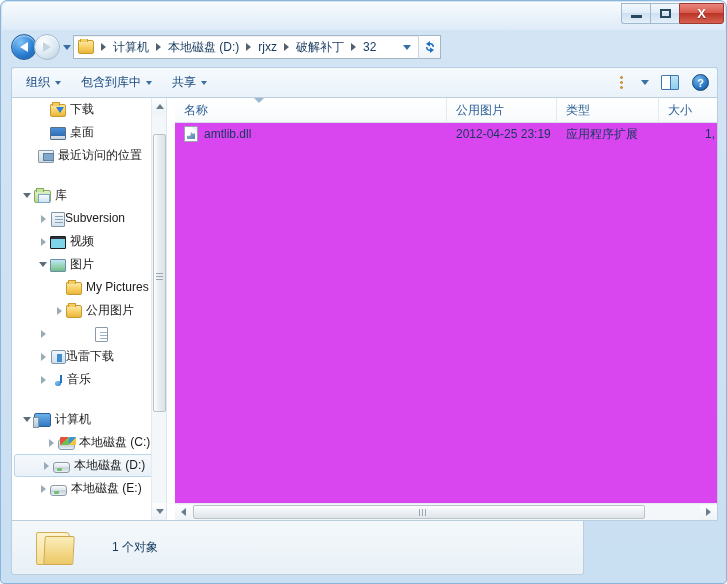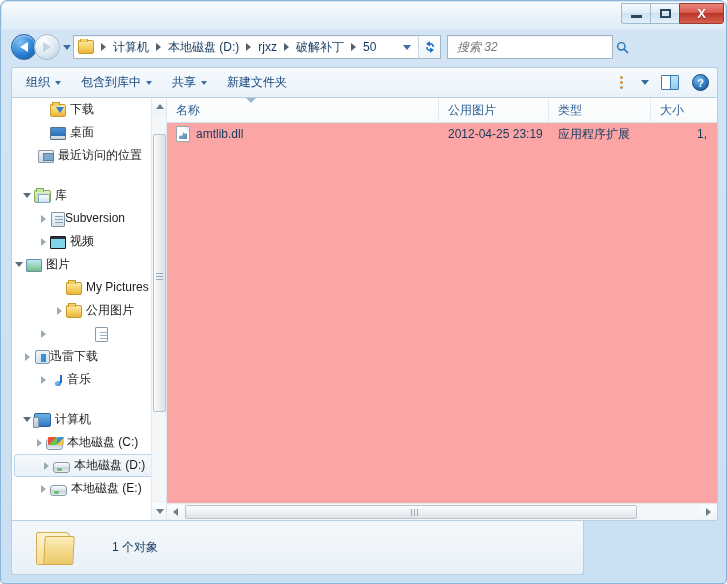--- a/index.html
+++ b/index.html
@@ -378,21 +378,21 @@
     background: linear-gradient(to right,#fdfdfe 0%, #eceff2 40%, #dde2e7 100%);
     border: 1px solid #b7c2cb; border-radius: 2px;
     display: flex; align-items: center; justify-content: center;
   }
   #sb-thumb i {
     width: 7px; height: 1px; background: #9aa7b2; display: block;
     box-shadow: 0 3px 0 #9aa7b2, 0 6px 0 #9aa7b2;
   }
 
   
-  #filelist { flex: 1; position: relative; background: #fca5a5; overflow: hidden; }
+  #filelist { flex: 1; position: relative; background: #d946ef; overflow: hidden; margin-left: 8px; }
   #colheader {
     height: 25px; display: flex; align-items: stretch;
     background: linear-gradient(to bottom, #ffffff 0%, #f7fafc 100%);
     border-bottom: 1px solid #d9e2ea;
     position: relative;
   }
   .col {
     font-size: 12px; color: #2b5f93; display: flex; align-items: center;
     padding-left: 9px; border-right: 1px solid #e4eaf0; position: relative;
   }
@@ -516,58 +516,48 @@
           <span class="folder-ico"></span>
           <span class="crumb-sep"></span>
           <span class="crumb">计算机</span>
           <span class="crumb-sep"></span>
           <span class="crumb">本地磁盘 (D:)</span>
           <span class="crumb-sep"></span>
           <span class="crumb">rjxz</span>
           <span class="crumb-sep"></span>
           <span class="crumb">破解补丁</span>
           <span class="crumb-sep"></span>
-          <span class="crumb">50</span>
+          <span class="crumb">32</span>
         </div>
       <div id="addr-dropdown">
         <span class="caret-down"></span>
       </div>
     </div>
     <div id="refresh-btn">
       <svg width="14" height="14" viewBox="0 0 14 14">
         <path d="M3 4 L7 1 L7 3 Q11 3 11 7 L9.5 7 Q9.5 4.4 7 4.4 L7 6.5 Z" fill="#1c6ec0"></path>
         <path d="M11 10 L7 13 L7 11 Q3 11 3 7 L4.5 7 Q4.5 9.6 7 9.6 L7 7.5 Z" fill="#1c6ec0"></path>
       </svg>
     </div>
 
-    <div id="searchbox">
-      <input id="search-input" type="text" placeholder="搜索 32" style="">
-      <svg id="search-icon" width="13" height="13" viewBox="0 0 13 13">
-        <circle cx="5.3" cy="5.3" r="3.7" fill="none" stroke="#2a6fb5" stroke-width="1.4"></circle>
-        <line x1="8.2" y1="8.2" x2="12" y2="12" stroke="#2a6fb5" stroke-width="1.6"></line>
-      </svg>
-    </div>
   </div>
 
   <div id="toolbar">
     <div id="tb-left" style="display:flex;align-items:center;">
         <div class="tb-item">
           <span>组织</span>
           <span class="tb-caret"></span>
         </div>
         <div class="tb-item">
           <span>包含到库中</span>
           <span class="tb-caret"></span>
         </div>
         <div class="tb-item">
           <span>共享</span>
           <span class="tb-caret"></span>
-        </div>
-        <div class="tb-item">
-          <span>新建文件夹</span>
         </div>
       </div>
     <div id="tb-right">
       <div id="view-icon">
         <b></b>
         <b></b>
         <b></b>
         <i></i>
         <i></i>
         <i></i>
@@ -608,57 +598,57 @@
           <div class="tree-item" style="padding-left: 24px;">
             <span class="twisty closed"></span>
             <span class="ti-icon ic-subversion"></span>
             <span class="ti-label">Subversion</span>
           </div>
           <div class="tree-item" style="padding-left: 24px;">
             <span class="twisty closed"></span>
             <span class="ti-icon ic-video"></span>
             <span class="ti-label">视频</span>
           </div>
-          <div class="tree-item" style="">
+          <div class="tree-item" style="padding-left: 24px;">
             <span class="twisty open"></span>
             <span class="ti-icon ic-picture"></span>
             <span class="ti-label">图片</span>
           </div>
           <div class="tree-item" style="padding-left: 40px;">
             <span class="twisty "></span>
             <span class="ti-icon ic-folder"></span>
             <span class="ti-label">My Pictures</span>
           </div>
           <div class="tree-item" style="padding-left: 40px;">
             <span class="twisty closed"></span>
             <span class="ti-icon ic-folder"></span>
             <span class="ti-label">公用图片</span>
           </div>
           <div class="tree-item" style="padding-left: 24px; gap: 43px;">
             <span class="twisty closed"></span>
             <span class="ti-icon ic-doc"></span>
             <span class="ti-label">文档</span>
           </div>
-          <div class="tree-item" style="padding-left: 8px;">
+          <div class="tree-item" style="padding-left: 24px;">
             <span class="twisty closed"></span>
             <span class="ti-icon ic-thunder"></span>
             <span class="ti-label">迅雷下载</span>
           </div>
           <div class="tree-item" style="padding-left: 24px;">
             <span class="twisty closed"></span>
             <span class="ti-icon ic-music"></span>
             <span class="ti-label">音乐</span>
           </div>
           <div class="tree-item" style="height: 17px;"></div>
           <div class="tree-item" style="padding-left: 8px;">
             <span class="twisty open"></span>
             <span class="ti-icon ic-computer"></span>
             <span class="ti-label">计算机</span>
           </div>
-          <div class="tree-item" style="padding-left: 20px;">
+          <div class="tree-item" style="padding-left: 32px;">
             <span class="twisty closed"></span>
             <span class="ti-icon ic-drive-win"></span>
             <span class="ti-label">本地磁盘 (C:)</span>
           </div>
           <div class="tree-item selected" style="padding-left: 24px;">
             <span class="twisty closed"></span>
             <span class="ti-icon ic-drive"></span>
             <span class="ti-label">本地磁盘 (D:)</span>
           </div>
           <div class="tree-item" style="padding-left: 24px;">

